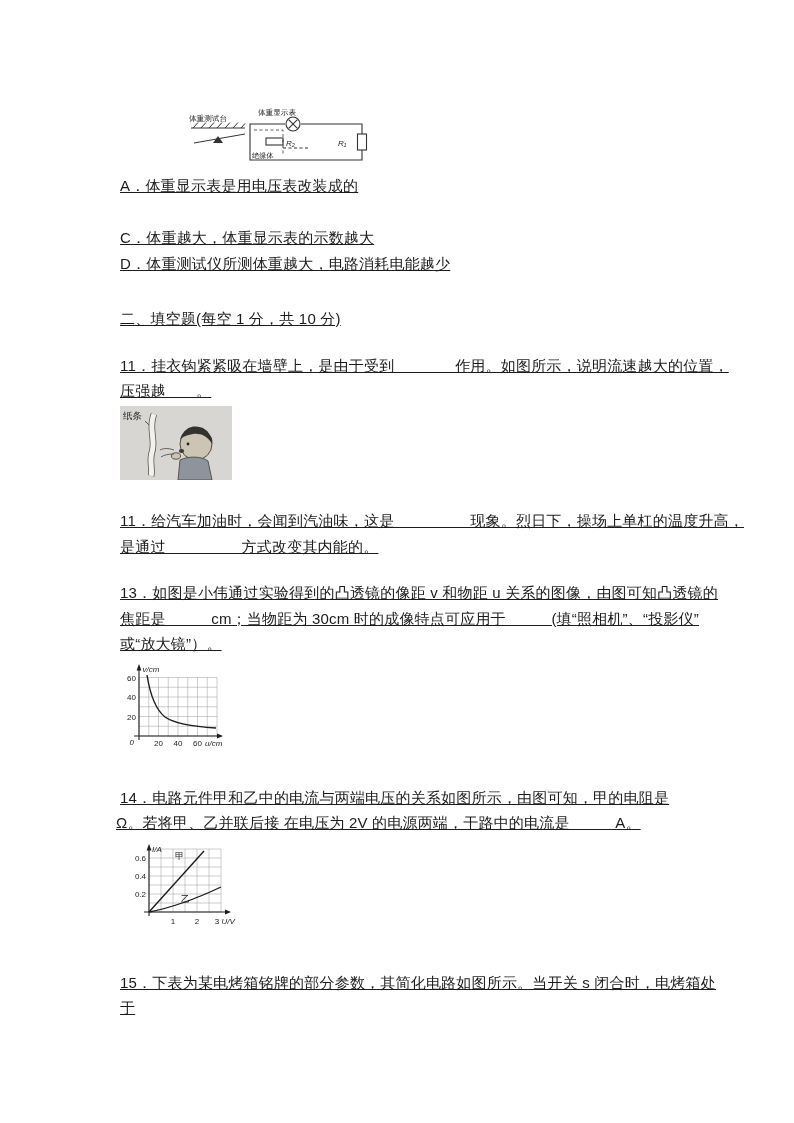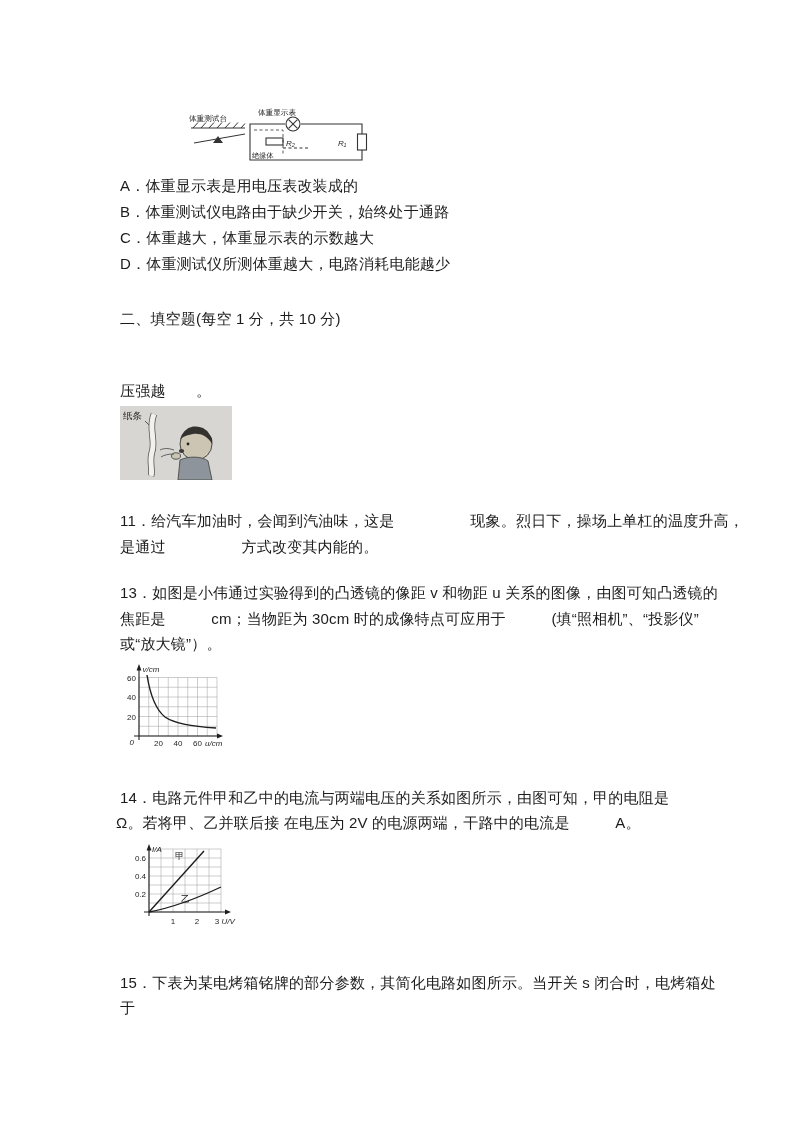--- a/index.html
+++ b/index.html
@@ -11,20 +11,21 @@
     font-family:"Liberation Sans","DejaVu Sans",sans-serif;
     color:#1c1c1c;
     overflow:hidden;
   }
   .tline {
     position:absolute;
     font-size:15px;
     line-height:20px;
     white-space:pre;
     letter-spacing:0.2px;
+    text-decoration:underline;
   }
   .fig { position:absolute; }
   svg text { font-family:"Liberation Sans","DejaVu Sans",sans-serif; fill:#1e1e1e; }
 </style>
 </head>
 <body>
 
 <div class="page">
 
   <svg class="fig" style="left:188px;top:104px" width="186" height="66" viewBox="0 0 186 66">
@@ -54,26 +55,26 @@
       <path d="M95,44 H122" stroke-dasharray="3,2.5"></path>
       <path d="M66,26 H95 V52" stroke-dasharray="3,2.5" stroke-width="0.8"></path>
     </g>
 
     <text x="98" y="41.5" font-size="8" font-style="italic">R₂</text>
     <text x="150" y="41.5" font-size="8" font-style="italic">R₁</text>
     <text x="64" y="53.5" font-size="7.2">绝缘体</text>
   </svg>
 
   <div class="tline" style="left:120px;top:176px">A．体重显示表是用电压表改装成的</div>
-  <div class="tline" style="left:120px;top:202px">B．体重测试仪电路由于缺少开关，始终处于通路</div>
   <div class="tline" style="left:120px;top:228px">C．体重越大，体重显示表的示数越大</div>
   <div class="tline" style="left:120px;top:254px">D．体重测试仪所测体重越大，电路消耗电能越少</div>
 
   <div class="tline" style="left:120px;top:309px">二、填空题(每空 1 分，共 10 分)</div>
 
+  <div class="tline" style="left:120px;top:356px">11．挂衣钩紧紧吸在墙壁上，是由于受到　　　　作用。如图所示，说明流速越大的位置，</div>
   <div class="tline" style="left:120px;top:381px">压强越　　。</div>
 
   <svg class="fig" style="left:120px;top:406px" width="112" height="74" viewBox="0 0 112 74">
     <rect width="112" height="74" fill="#d7d6d2"></rect>
     <text x="3" y="13" font-size="9.5" fill="#161616">纸条</text>
     <line x1="25" y1="15" x2="31" y2="21" stroke="#333" stroke-width="0.8"></line>
     <g>
       <path d="M34,8 C28,22 36,34 32,46 C29,55 33,64 31,70" stroke="#5a5a55" stroke-width="6.6" fill="none"></path>
       <path d="M34,8 C28,22 36,34 32,46 C29,55 33,64 31,70" stroke="#f2f1ec" stroke-width="5" fill="none"></path>
     </g>

